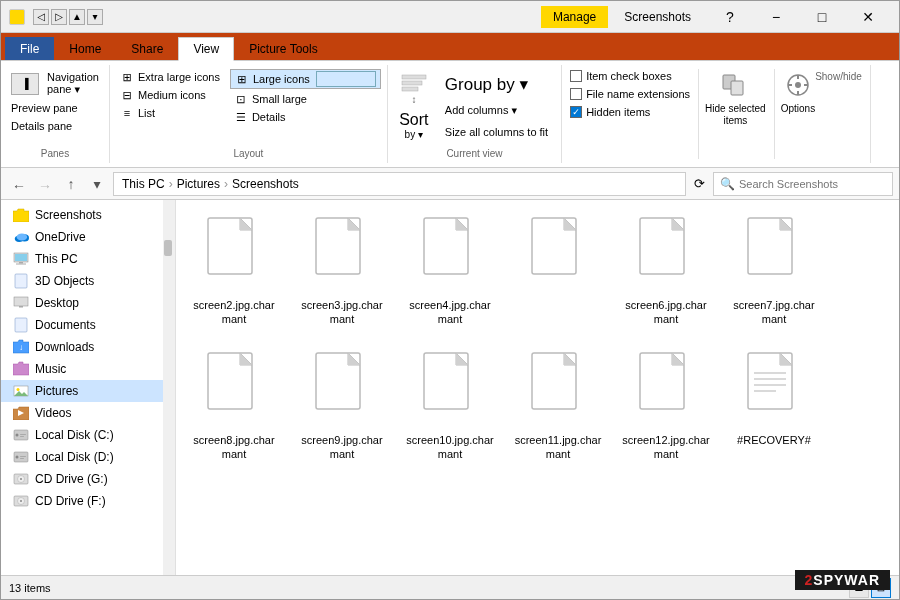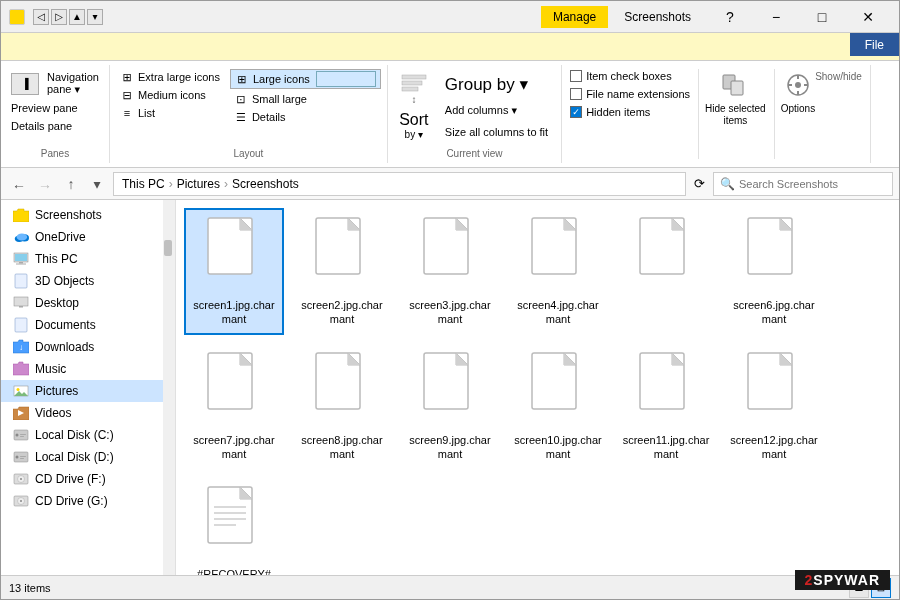--- a/index.html
+++ b/index.html
@@ -12,21 +12,21 @@
     .title-bar-left { display: flex; align-items: center; gap: 4px; }
     .tb-icon { width: 16px; height: 16px; background: #ffd700; border: 1px solid #ccc; border-radius: 2px; }
     .tb-btns { display: flex; gap: 2px; margin-left: 4px; }
     .tb-btn { width: 16px; height: 16px; border: 1px solid #aaa; background: #e8e8e8; cursor: pointer; display: flex; align-items: center; justify-content: center; font-size: 10px; }
     .title-bar-manage { background: #ffd700; padding: 4px 12px; font-size: 12px; font-weight: 500; margin-left: auto; }
     .title-bar-title { padding: 4px 16px; font-size: 12px; }
     .title-bar-controls { margin-left: auto; display: flex; }
     .window-control { width: 46px; height: 32px; display: flex; align-items: center; justify-content: center; cursor: pointer; font-size: 14px; }
 
     
-    .ribbon-tabs { height: 28px; background: #fef9c3; display: flex; align-items: flex-end; border-bottom: 1px solid #ccc; padding-left: 4px; flex-direction: column; }
+    .ribbon-tabs { height: 28px; background: #c2410c; display: flex; align-items: flex-end; border-bottom: 1px solid #ccc; padding-left: 4px; }
     .ribbon-tab { padding: 4px 14px; font-size: 12px; cursor: pointer; border: 1px solid transparent; border-bottom: none; }
     .ribbon-tab.active { background: white; border-color: #ccc; border-bottom: 1px solid white; margin-bottom: -1px; }
     .ribbon-tab.file { background: #2b579a; color: white; padding: 4px 14px; }
 
     
     .ribbon { background: white; border-bottom: 1px solid #ccc; display: flex; padding: 4px 0; min-height: 88px; }
     .layout-row { display: flex; align-items: center; gap: 4px; cursor: pointer; padding: 1px 4px; }
     .layout-row.active { background: #cce0ff; }
     .layout-icon { width: 14px; height: 14px; display: flex; align-items: center; justify-content: center; font-size: 11px; }
     .layout-text { font-size: 11px; }
@@ -389,52 +389,41 @@
             <span>Local Disk (D:)</span>
           </div>
           <div class="sidebar-item">
             <span class="sidebar-icon">
               <svg width="16" height="16" viewBox="0 0 16 16">
                 <rect x="1" y="3" width="14" height="10" fill="#ddd" stroke="#888" stroke-width="0.5" rx="1"></rect>
                 <circle cx="8" cy="8" r="3.5" fill="#eee" stroke="#aaa" stroke-width="0.5"></circle>
                 <circle cx="8" cy="8" r="1" fill="#888"></circle>
               </svg>
             </span>
-            <span>CD Drive (F:)</span>
+            <span>CD Drive (G:)</span>
           </div>
           <div class="sidebar-item">
             <span class="sidebar-icon">
               <svg width="16" height="16" viewBox="0 0 16 16">
                 <rect x="1" y="3" width="14" height="10" fill="#ddd" stroke="#888" stroke-width="0.5" rx="1"></rect>
                 <circle cx="8" cy="8" r="3.5" fill="#eee" stroke="#aaa" stroke-width="0.5"></circle>
                 <circle cx="8" cy="8" r="1" fill="#888"></circle>
               </svg>
             </span>
-            <span>CD Drive (G:)</span>
+            <span>CD Drive (F:)</span>
           </div>
         </div>
       <div style="width:10px; background:#f0f0f0; display:flex; flex-direction:column; align-items:center;">
         <div style="width:8px; height:16px; background:#c0c0c0; margin-top:40px; border-radius:2px;"></div>
       </div>
     </div>
 
     <div class="file-area">
       <div class="file-grid">
 
-      <div class="file-item selected">
-            <div class="file-icon">
-              <svg width="68" height="80" viewBox="0 0 68 80">
-      <rect x="8" y="2" width="44" height="56" fill="white" stroke="#bbb" stroke-width="1.5" rx="2"></rect>
-      <polygon points="40,2 52,14 52,14 40,14" fill="#e0e0e0" stroke="#bbb" stroke-width="1"></polygon>
-      <polygon points="40,2 40,14 52,14" fill="#d0d0d0"></polygon>
-    </svg>
-            </div>
-            <div class="file-name">screen1.jpg.char
-mant</div>
-          </div>
           <div class="file-item">
             <div class="file-icon">
               <svg width="68" height="80" viewBox="0 0 68 80">
       <rect x="8" y="2" width="44" height="56" fill="white" stroke="#bbb" stroke-width="1.5" rx="2"></rect>
       <polygon points="40,2 52,14 52,14 40,14" fill="#e0e0e0" stroke="#bbb" stroke-width="1"></polygon>
       <polygon points="40,2 40,14 52,14" fill="#d0d0d0"></polygon>
     </svg>
             </div>
             <div class="file-name">screen2.jpg.char
 mant</div>

